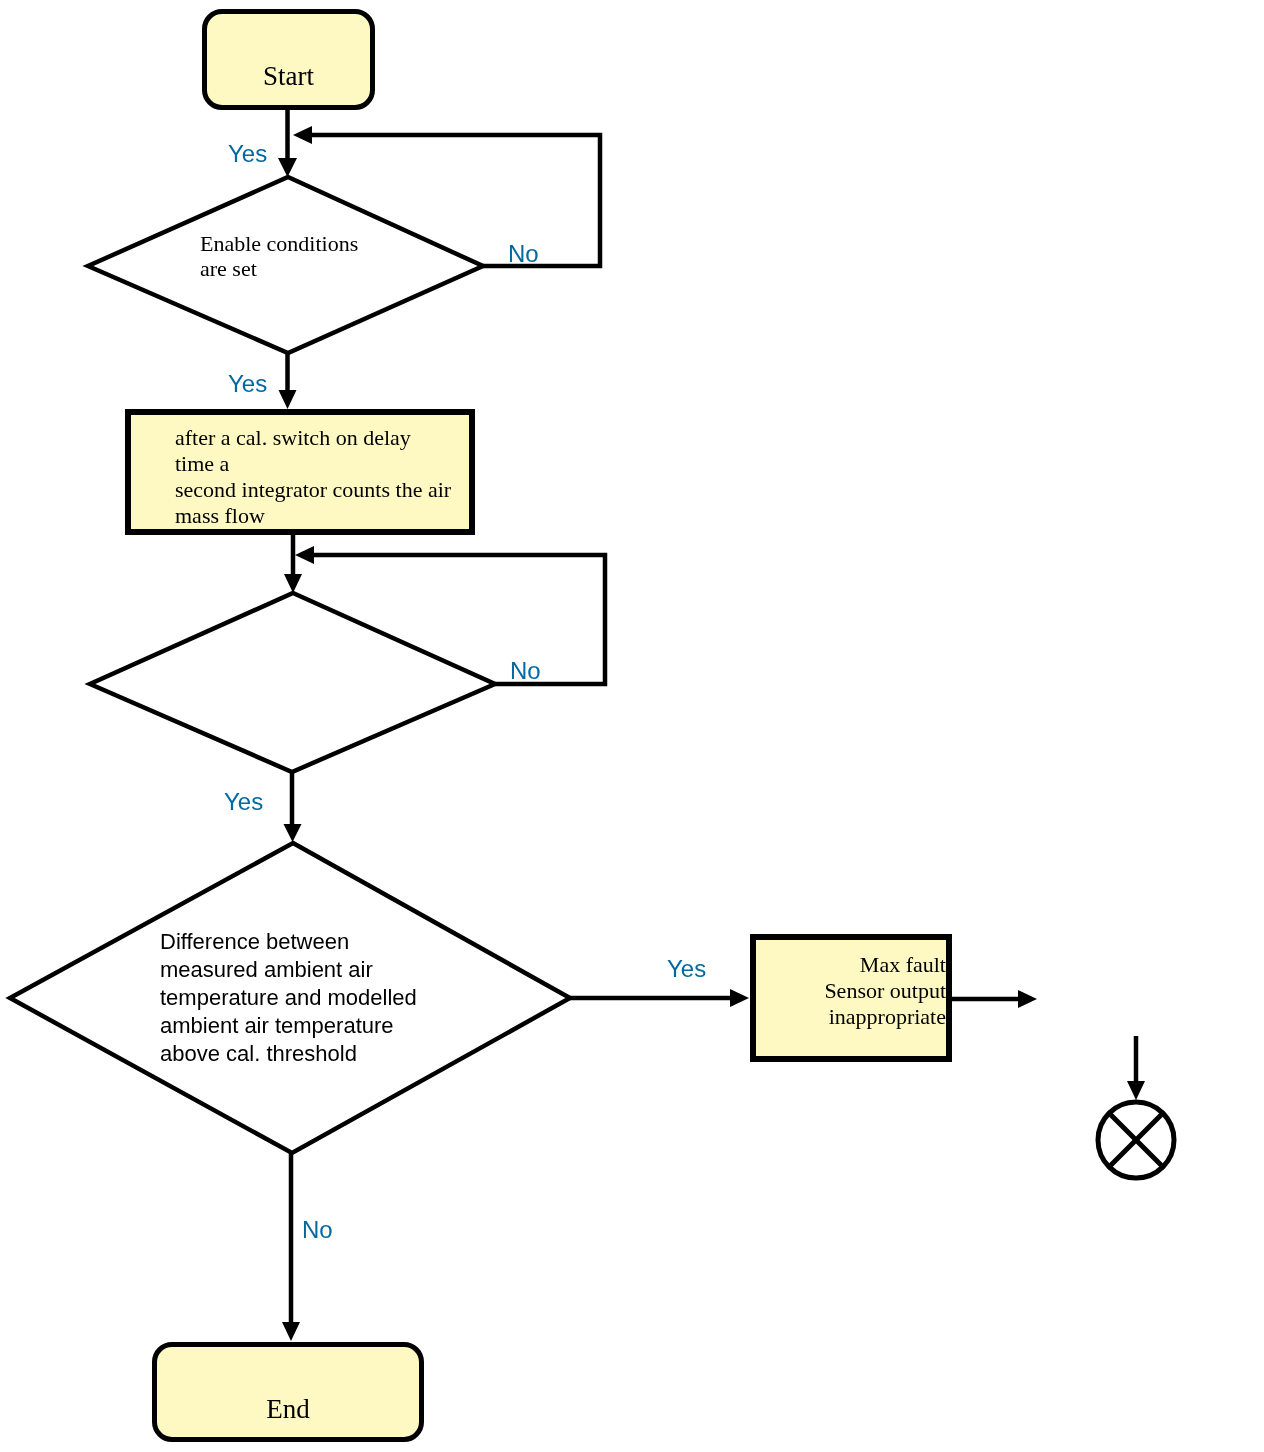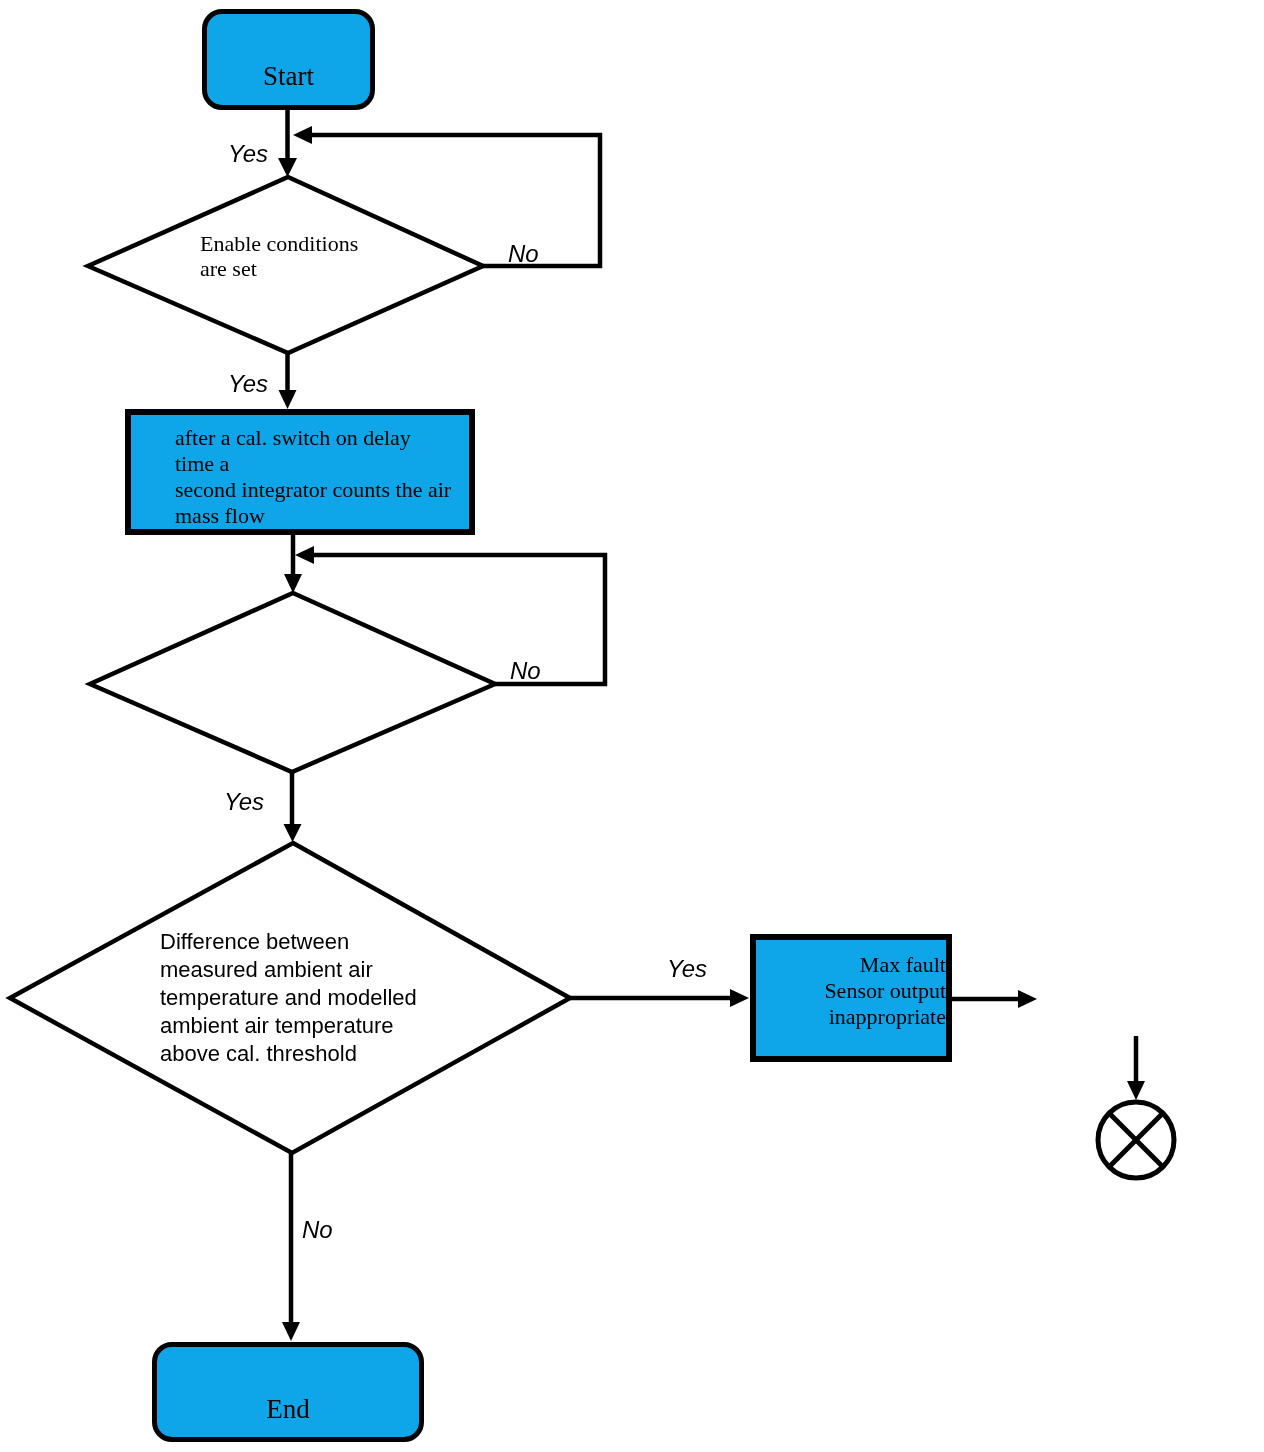--- a/index.html
+++ b/index.html
@@ -15,21 +15,21 @@
     overflow: hidden;
   }
   #wires {
     position: absolute;
     left: 0;
     top: 0;
   }
   .box {
     position: absolute;
     box-sizing: border-box;
-    background: #0ea5e9;
+    background: #fef9c3;
     border: 6px solid #000000;
   }
   .rounded {
     border-width: 5px;
     border-radius: 20px;
   }
   .terminal-text {
     font-family: "Liberation Serif", serif;
     font-size: 27px;
     color: #000000;
@@ -46,23 +46,22 @@
     white-space: pre-line;
   }
   .node-text.sans {
     font-family: "Liberation Sans", sans-serif;
     line-height: 28px;
   }
   .edge-label {
     position: absolute;
     font-family: "Liberation Sans", sans-serif;
     font-size: 24px;
-    color: #000000;
+    color: #0369a1;
     white-space: nowrap;
-    font-style: italic;
   }
   .inner-pad {
     padding: 10px 14px 0 16px;
   }
   .center-text {
     display: flex;
     align-items: center;
     justify-content: center;
   }
 </style>

